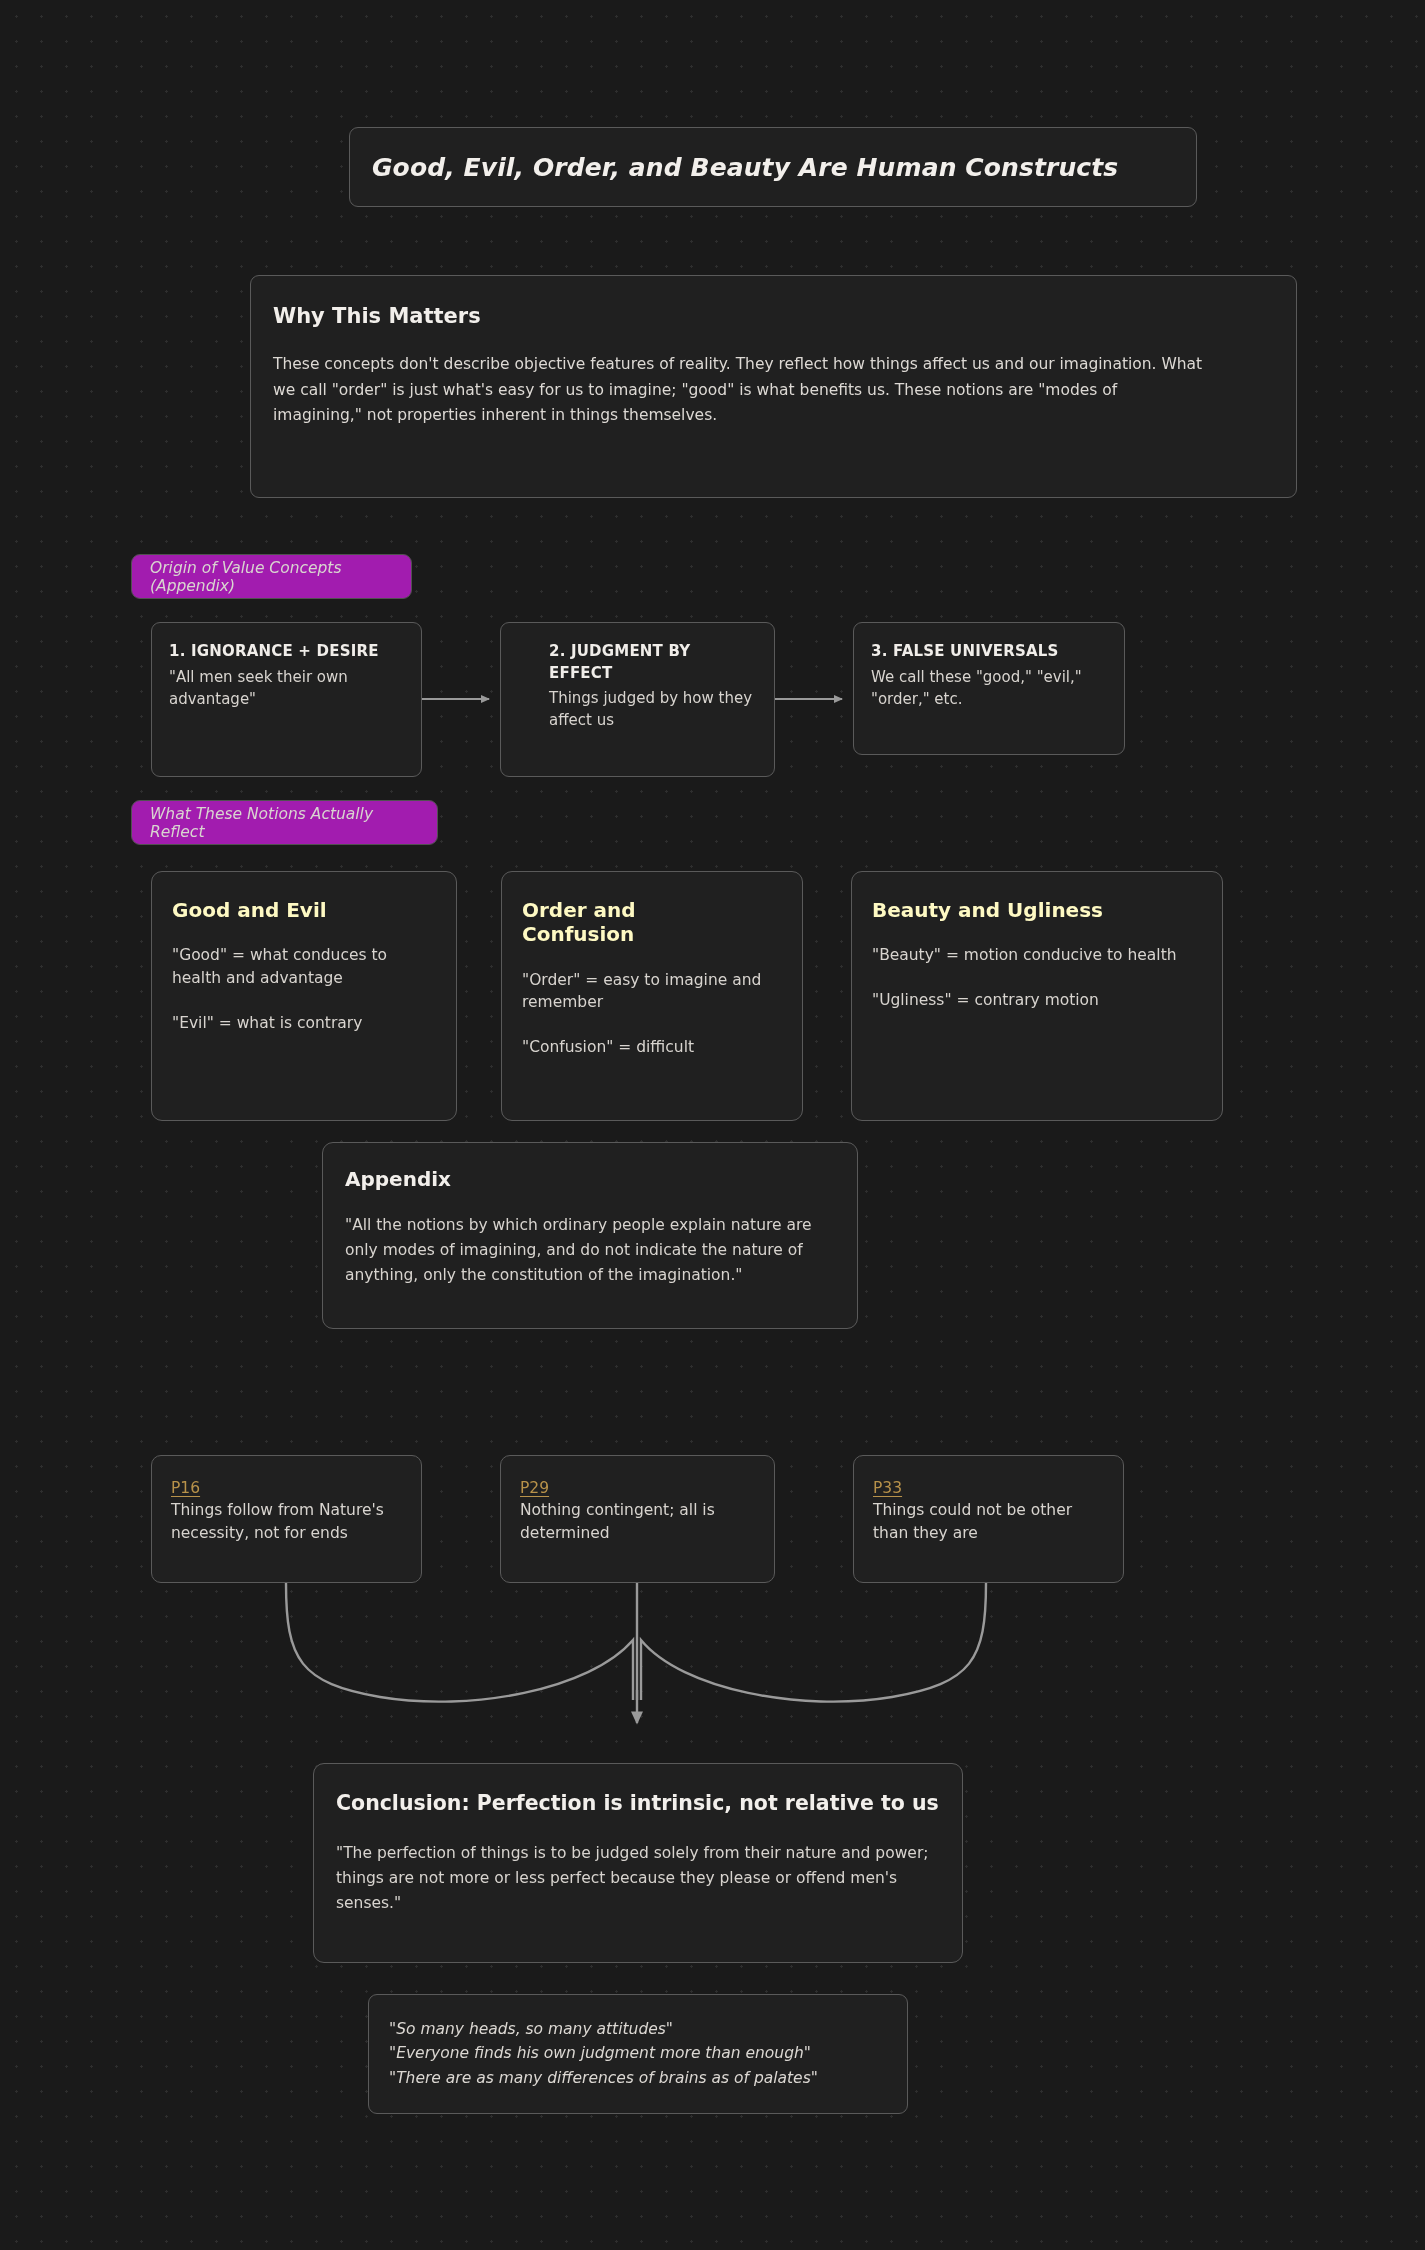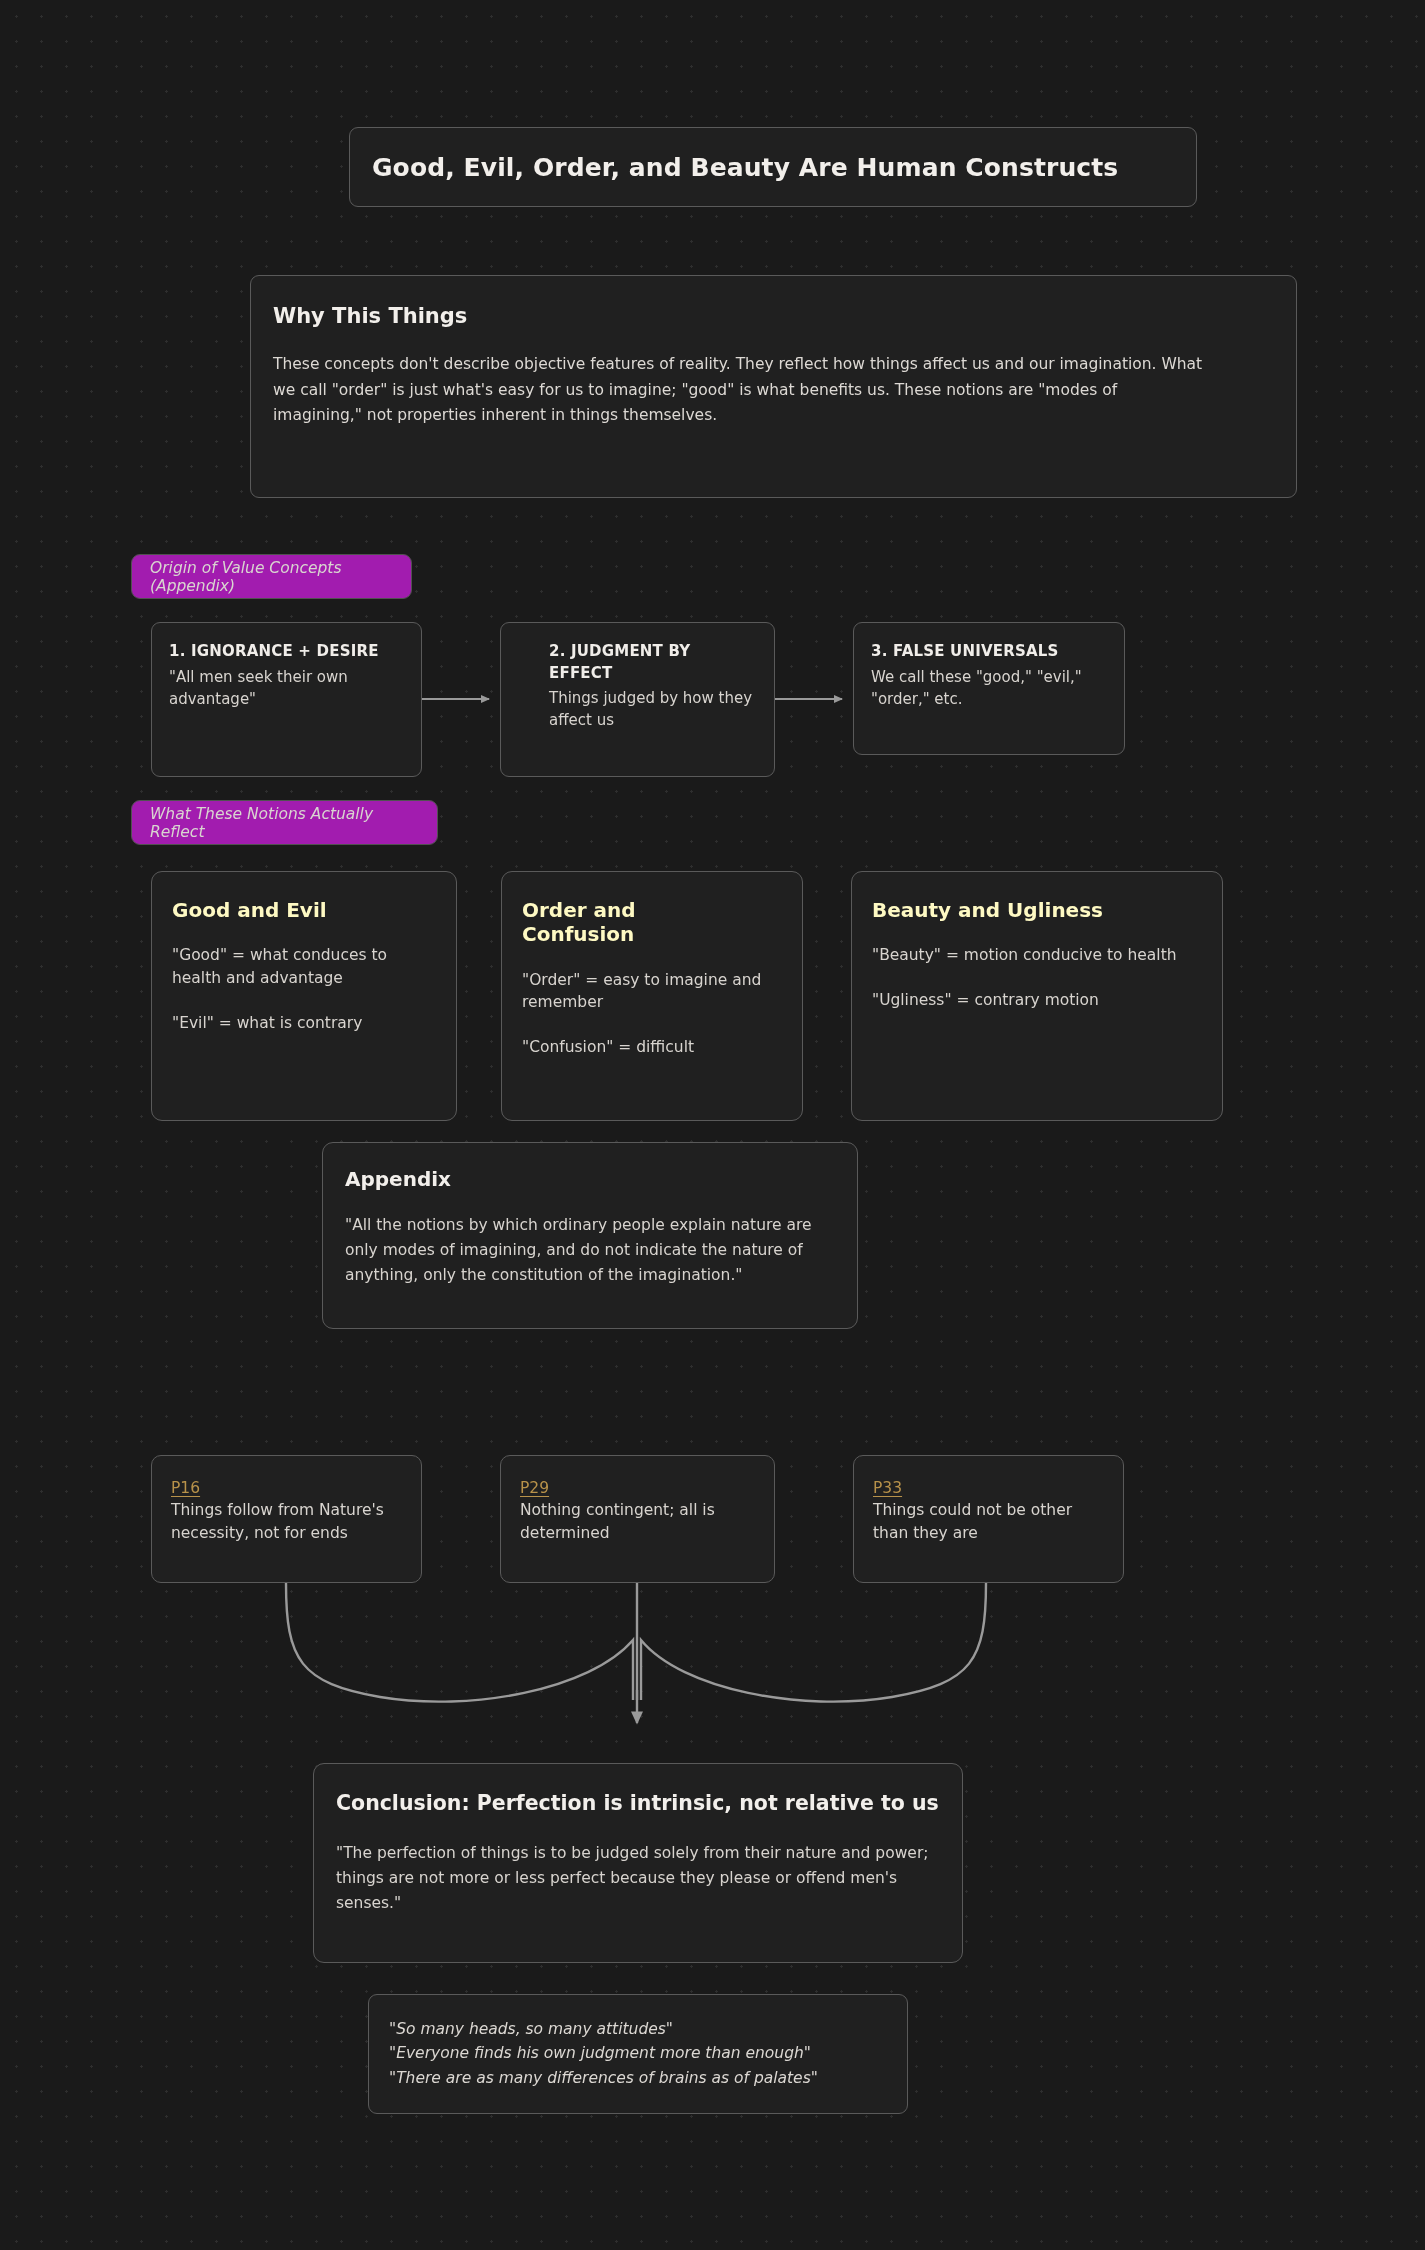--- a/index.html
+++ b/index.html
@@ -26,20 +26,21 @@
     border: 1px solid #5a5a5a;
     border-radius: 10px;
   }
 
   
   .title-node {
     left: 349px; top: 127px; width: 848px; height: 80px;
     display: flex; align-items: center;
     padding: 0 22px;
     border-radius: 9px;
+    font-style: italic;
   }
   .title-text {
     font-size: 25px;
     font-weight: 700;
     color: #f2efeb;
     letter-spacing: .1px;
   }
 
   
   .matters-node {
@@ -179,21 +180,21 @@
              C802,1712 682,1690 641,1640 L641,1700" fill="none" stroke="#9a9a9a" stroke-width="2.4"></path>
 
     <line x1="637" y1="1690" x2="637" y2="1723" stroke="#9a9a9a" stroke-width="2.4" marker-end="url(#arrowhead-lg)"></line>
   </svg>
 
   <div class="node title-node">
     <div class="title-text">Good, Evil, Order, and Beauty Are Human Constructs</div>
   </div>
 
   <div class="node matters-node">
-    <div class="matters-heading">Why This Things</div>
+    <div class="matters-heading">Why This Matters</div>
     <div class="matters-body">These concepts don't describe objective features of reality. They reflect how things affect us and our imagination. What we call "order" is just what's easy for us to imagine; "good" is what benefits us. These notions are "modes of imagining," not properties inherent in things themselves.</div>
   </div>
 
   <div class="pill" style="left:131px; top:554px; width:281px;">
     <div class="pill-text">Origin of Value Concepts (Appendix)</div>
   </div>
 
   <div class="node step" style="left:151px; top:622px; width:271px; height:155px;">
     <div class="step-title">1. IGNORANCE + DESIRE</div>
     <div class="step-desc">"All men seek their own advantage"</div>

